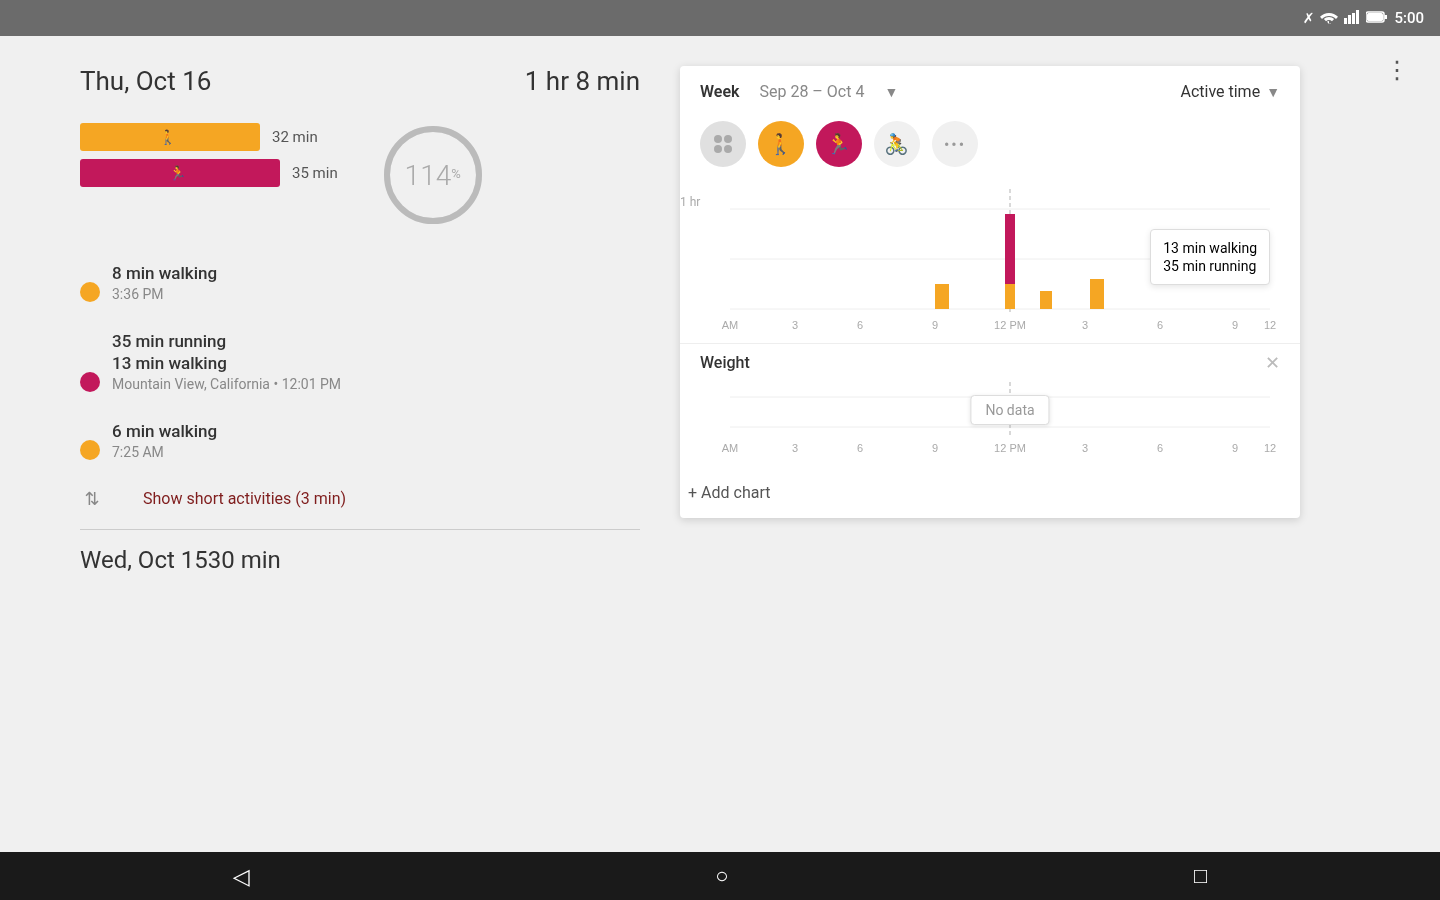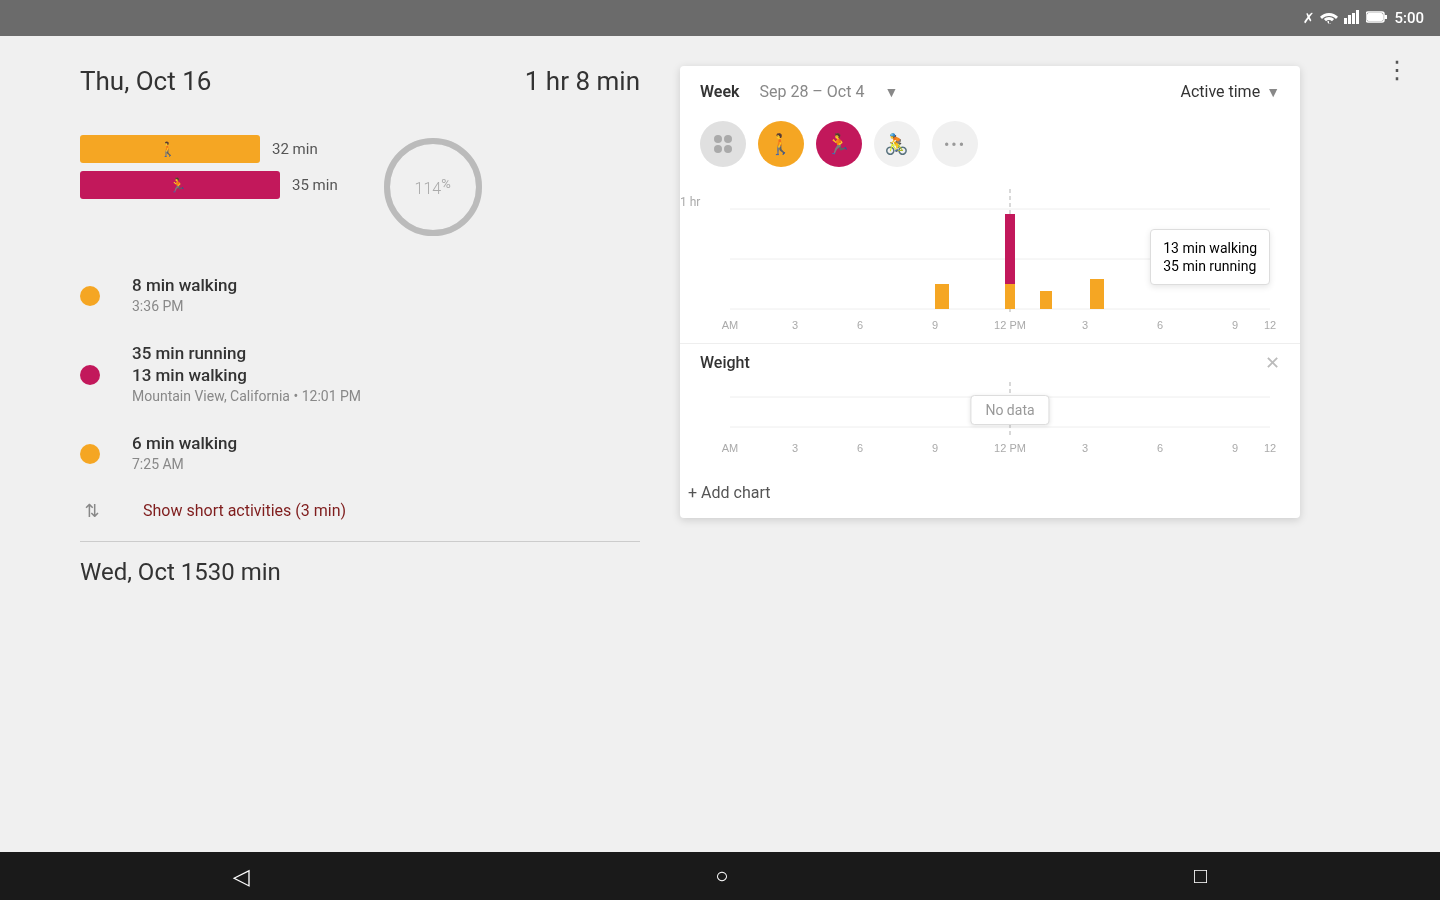--- a/index.html
+++ b/index.html
@@ -52,21 +52,21 @@
     
     .left-panel {
       flex: 0 0 600px;
       padding-right: 40px;
     }
 
     .day-header {
       display: flex;
       align-items: flex-start;
       justify-content: space-between;
-      margin-bottom: 36px;
+      margin-bottom: 24px;
     }
     .day-title {
       font-size: 26px;
       font-weight: 400;
       color: #333;
     }
     .day-duration {
       font-size: 26px;
       font-weight: 400;
       color: #333;
@@ -110,23 +110,23 @@
       color: #555;
       font-size: 15px;
     }
 
     
     .activities-list {
       margin-top: 16px;
     }
     .activity-item {
       display: flex;
-      align-items: center;
+      align-items: flex-end;
       margin-bottom: 28px;
-      gap: 32px;
+      gap: 12px;
     }
     .activity-dot {
       width: 20px;
       height: 20px;
       border-radius: 50%;
       flex-shrink: 0;
       margin-top: 4px;
     }
     .dot-orange { background: #f5a623; }
     .dot-pink { background: #c2185b; }
@@ -413,21 +413,21 @@
           <span class="bar-label">35 min</span>
         </div>
       </div>
 
       <div style="position:relative; width:110px; height:110px; flex-shrink:0;">
         <svg width="110" height="110" viewBox="0 0 110 110">
           <circle cx="55" cy="55" r="46" fill="none" stroke="#e0e0e0" stroke-width="6"></circle>
           <circle cx="55" cy="55" r="46" fill="none" stroke="#bbb" stroke-width="6" stroke-dasharray="289" stroke-dashoffset="0" stroke-linecap="round" transform="rotate(-90 55 55)"></circle>
         </svg>
         <div style="position:absolute;top:50%;left:50%;transform:translate(-50%,-50%);text-align:center;">
-          <span style="font-size:16px;font-weight:300;color:#aaa;">114</span><span style="font-size:13px;color:#aaa;vertical-align:super;">%</span>
+          <span style="font-size:28px;font-weight:300;color:#aaa;">114</span><span style="font-size:13px;color:#aaa;vertical-align:super;">%</span>
         </div>
       </div>
     </div>
 
     <div class="activities-list">
 
       <div class="activity-item">
         <div class="activity-dot dot-orange"></div>
         <div class="activity-text">
           <div class="activity-name">8 min walking</div>

